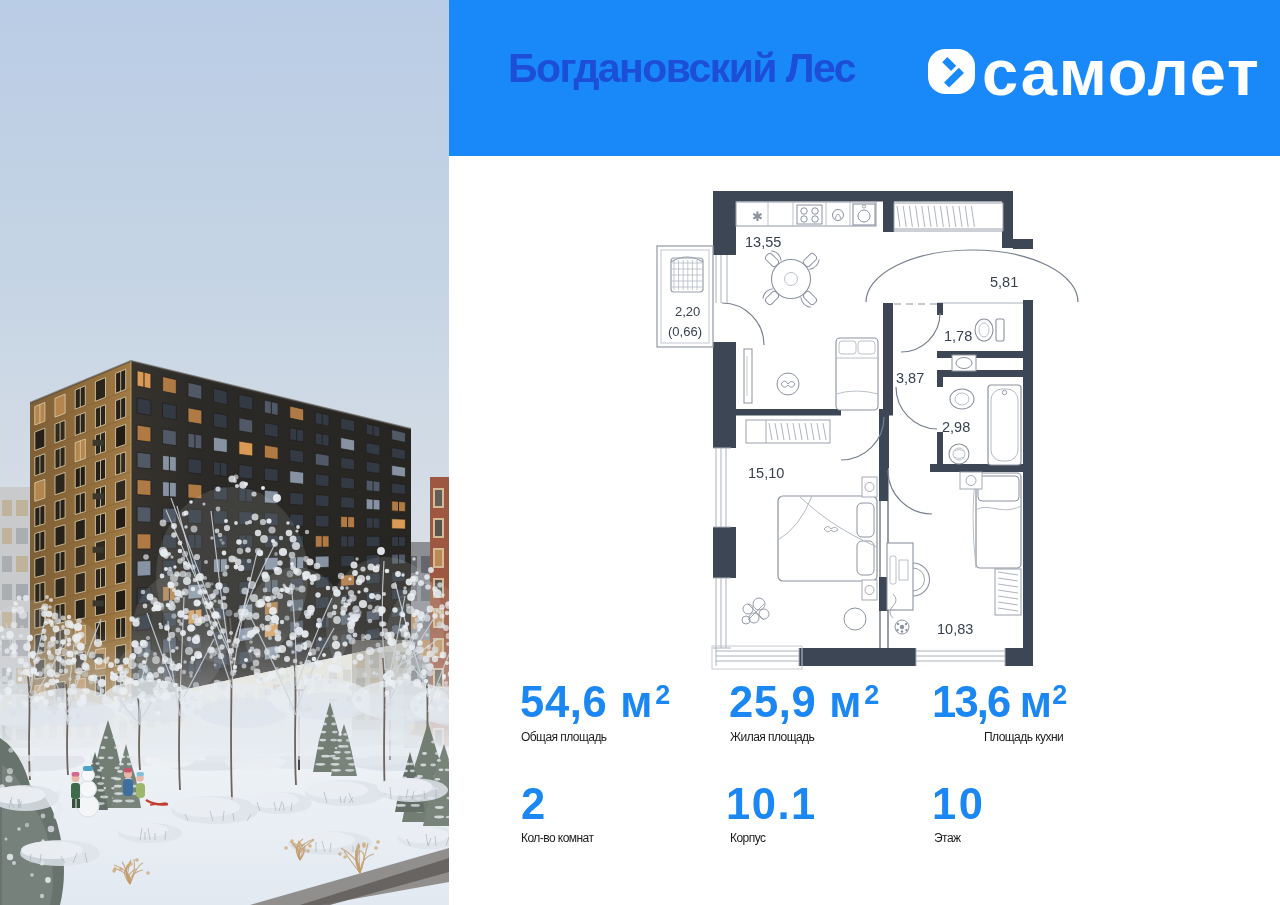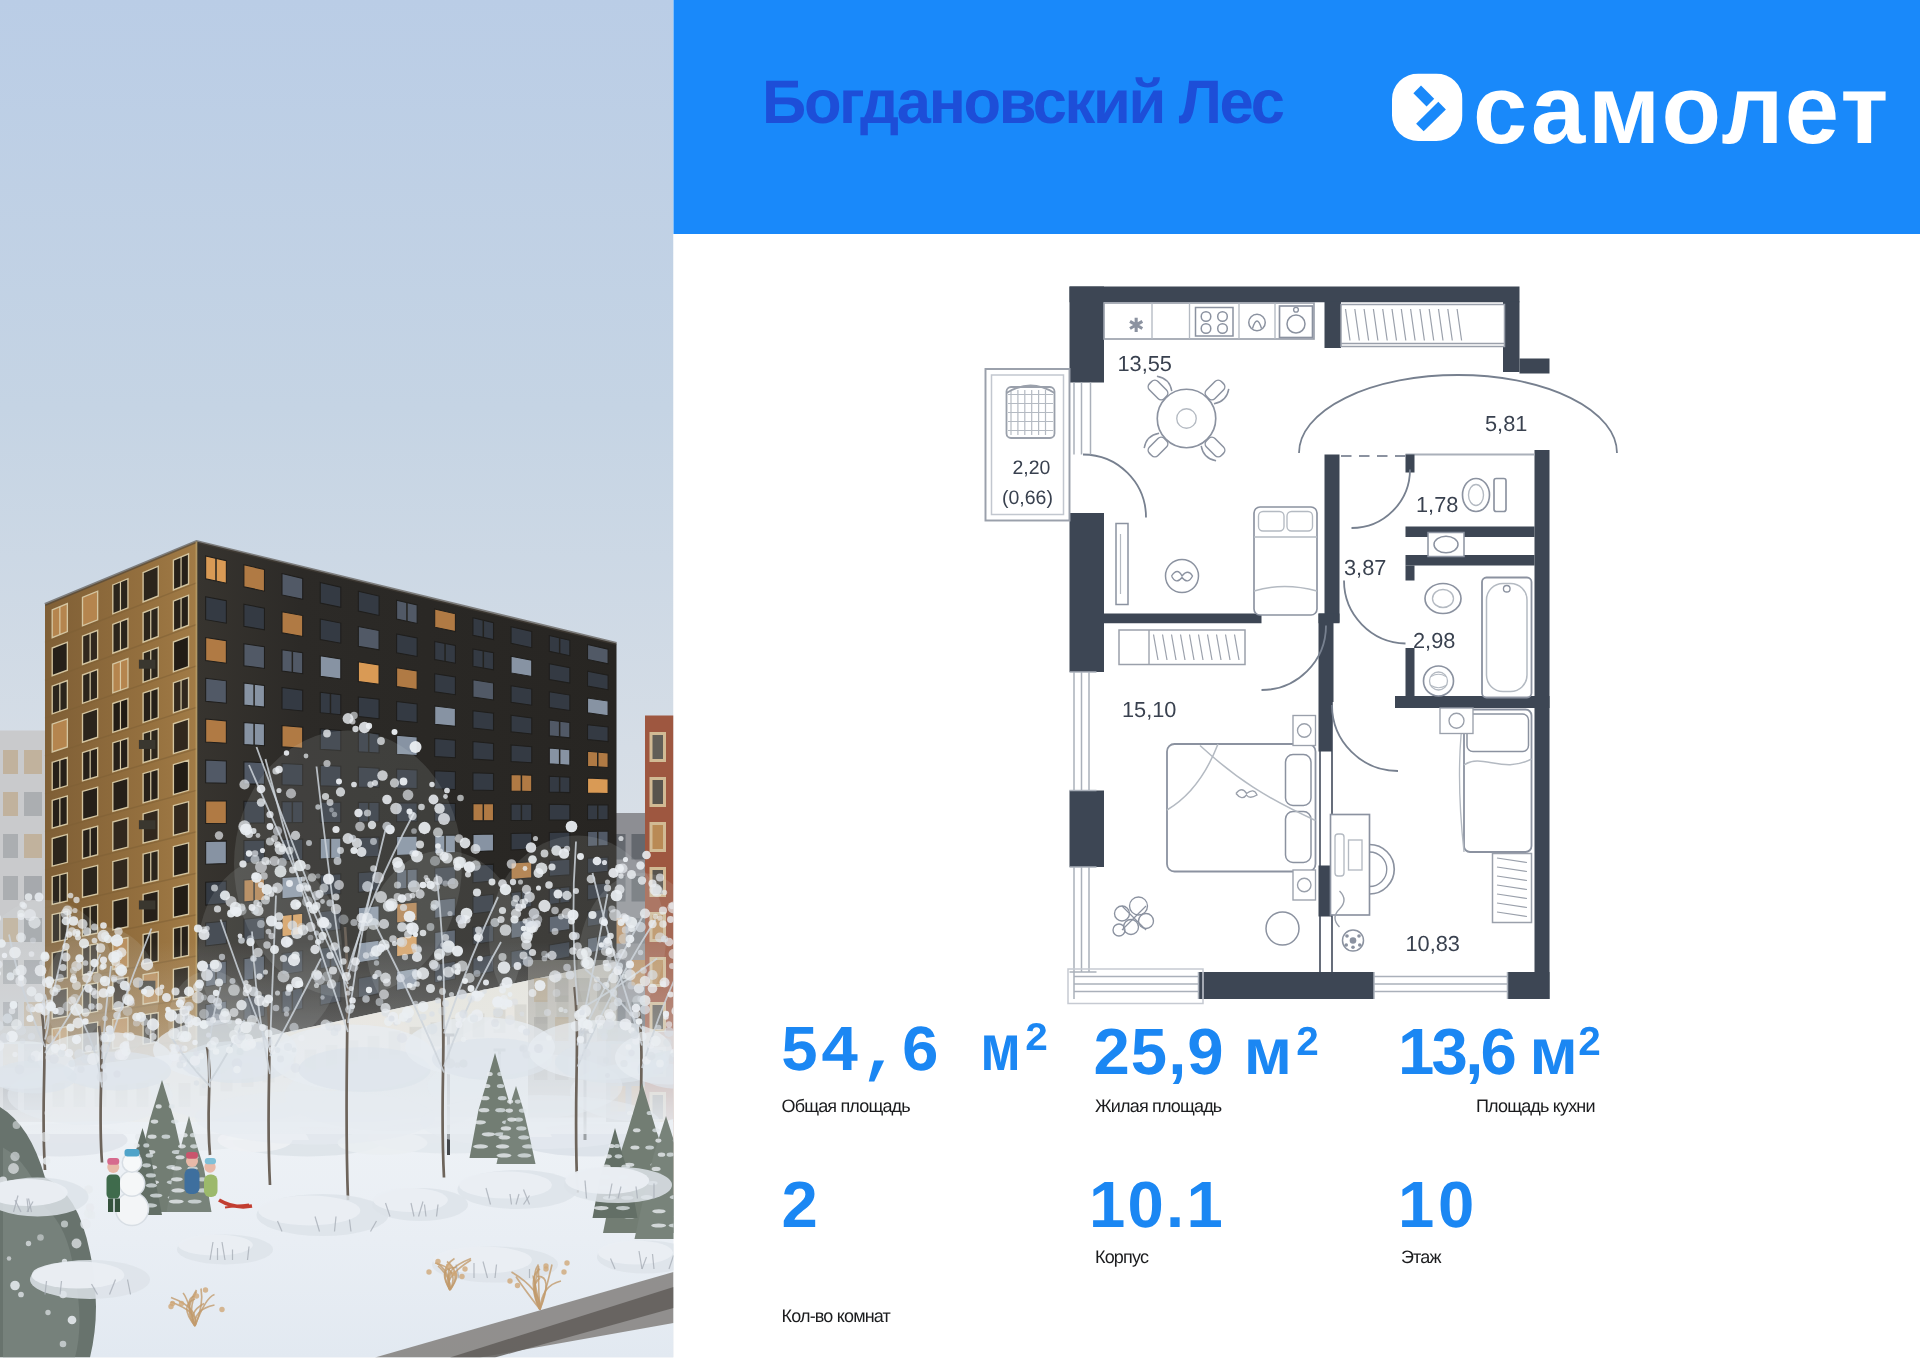--- a/index.html
+++ b/index.html
@@ -1968,23 +1968,23 @@
 <circle cx="898" cy="624" r="1.2" fill="#8b92a0"></circle>
 <circle cx="906" cy="624" r="1.2" fill="#8b92a0"></circle>
 <circle cx="902" cy="631.5" r="1.2" fill="#8b92a0"></circle>
 <circle cx="897.5" cy="630" r="1.2" fill="#8b92a0"></circle>
 <circle cx="906.5" cy="630" r="1.2" fill="#8b92a0"></circle>
 <rect x="960" y="472" width="22" height="17" fill="#fff" stroke="#9aa0ab" stroke-width="0.9"></rect>
 <circle cx="971" cy="480.5" r="5" fill="none" stroke="#9aa0ab" stroke-width="0.9"></circle>
 <path d="M893,594 q6 6 0 12 q-6 6 0 12" stroke="#9aa0ab" stroke-width="0.9" fill="none"></path>
 <text x="937" y="634" font-size="14.5" fill="#39414f">10,83</text>
 </svg></div>
-<div class="num" style="left:520px; top:681px;font-family:Liberation Mono, monospace;">54,6&nbsp;м<sup>2</sup></div>
+<div class="num" style="left:520px; top:681px;">54,6&nbsp;м<sup>2</sup></div>
 <div class="num" style="left:729px; top:681px;">25,9&nbsp;м<sup>2</sup></div>
 <div class="num" style="left:932px; top:681px; letter-spacing:-1.8px;">13,6&nbsp;м<sup>2</sup></div>
 <div class="lbl" style="left:521px; top:731px;">Общая площадь</div>
 <div class="lbl" style="left:730px; top:731px;">Жилая площадь</div>
 <div class="lbl" style="left:984px; top:731px;">Площадь кухни</div>
 <div class="num" style="left:521px; top:783px;">2</div>
 <div class="num" style="left:726px; top:783px; letter-spacing:1.5px;">10.1</div>
 <div class="num" style="left:932px; top:783px; letter-spacing:2.5px;text-align:center;">10</div>
-<div class="lbl" style="left:521px; top:871px;">Кол-во комнат</div>
+<div class="lbl" style="left:521px; top:832px;">Кол-во комнат</div>
 <div class="lbl" style="left:730px; top:832px;">Корпус</div>
 <div class="lbl" style="left:934px; top:832px;">Этаж</div>
 </body></html>

